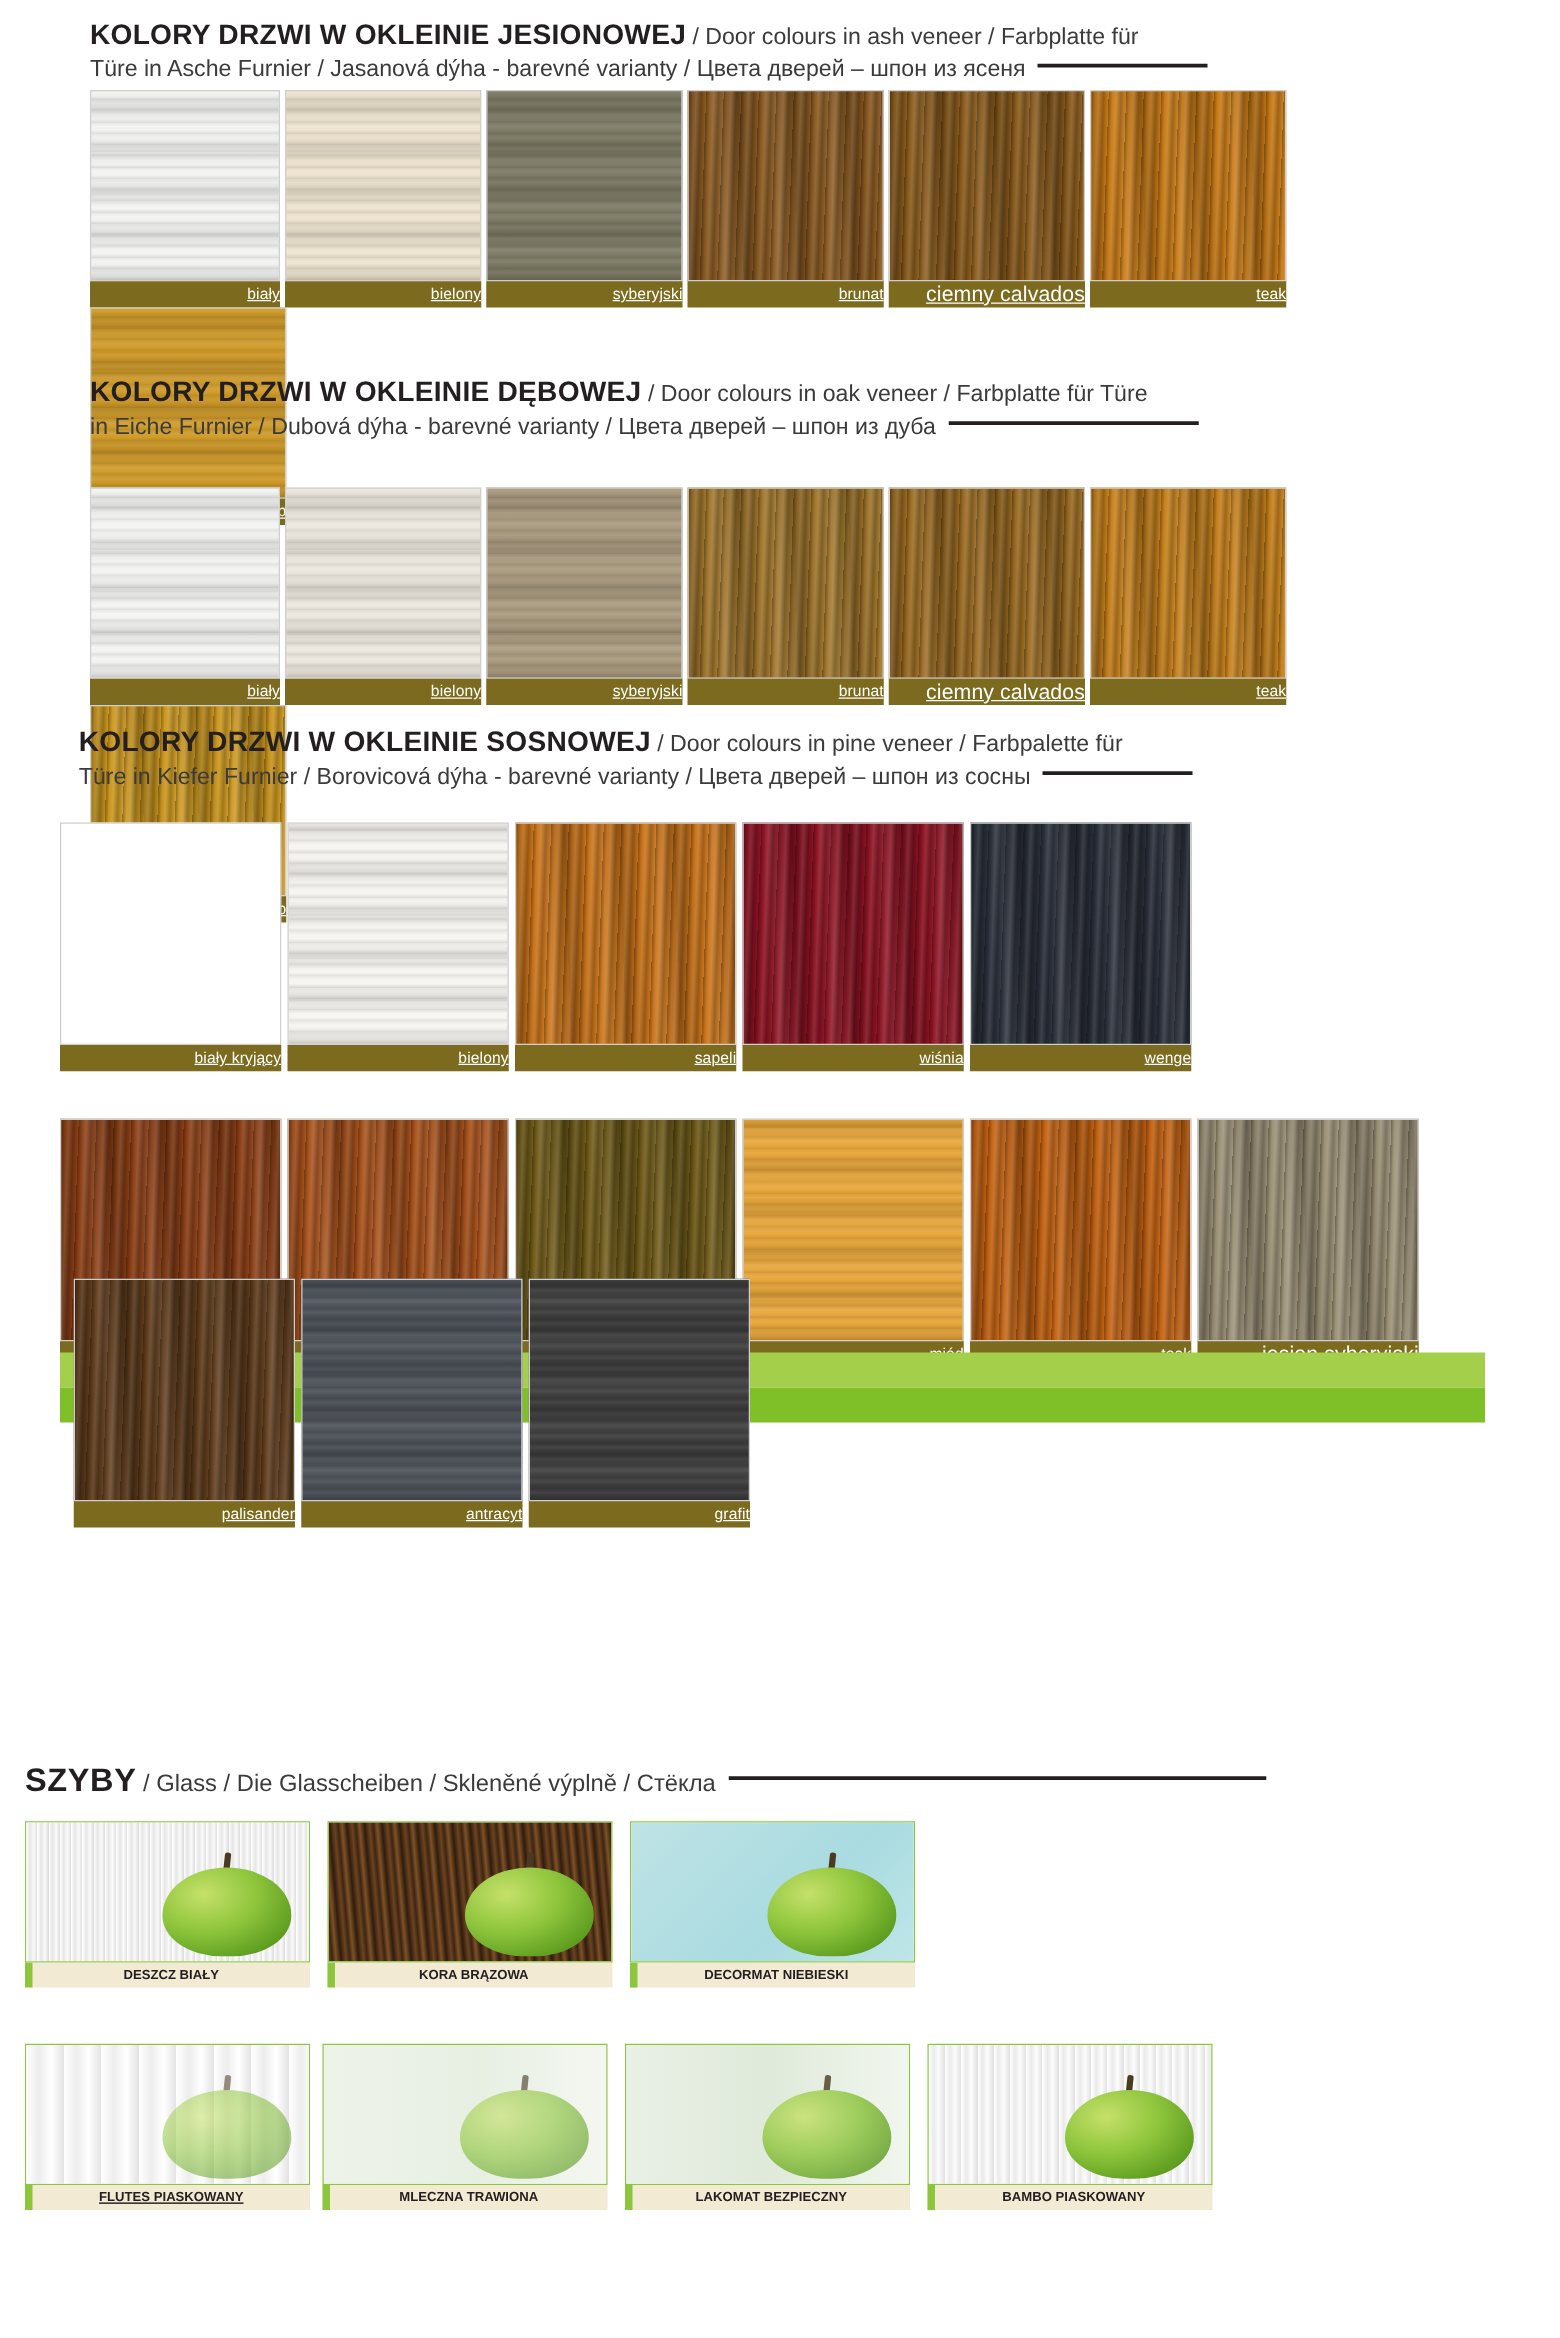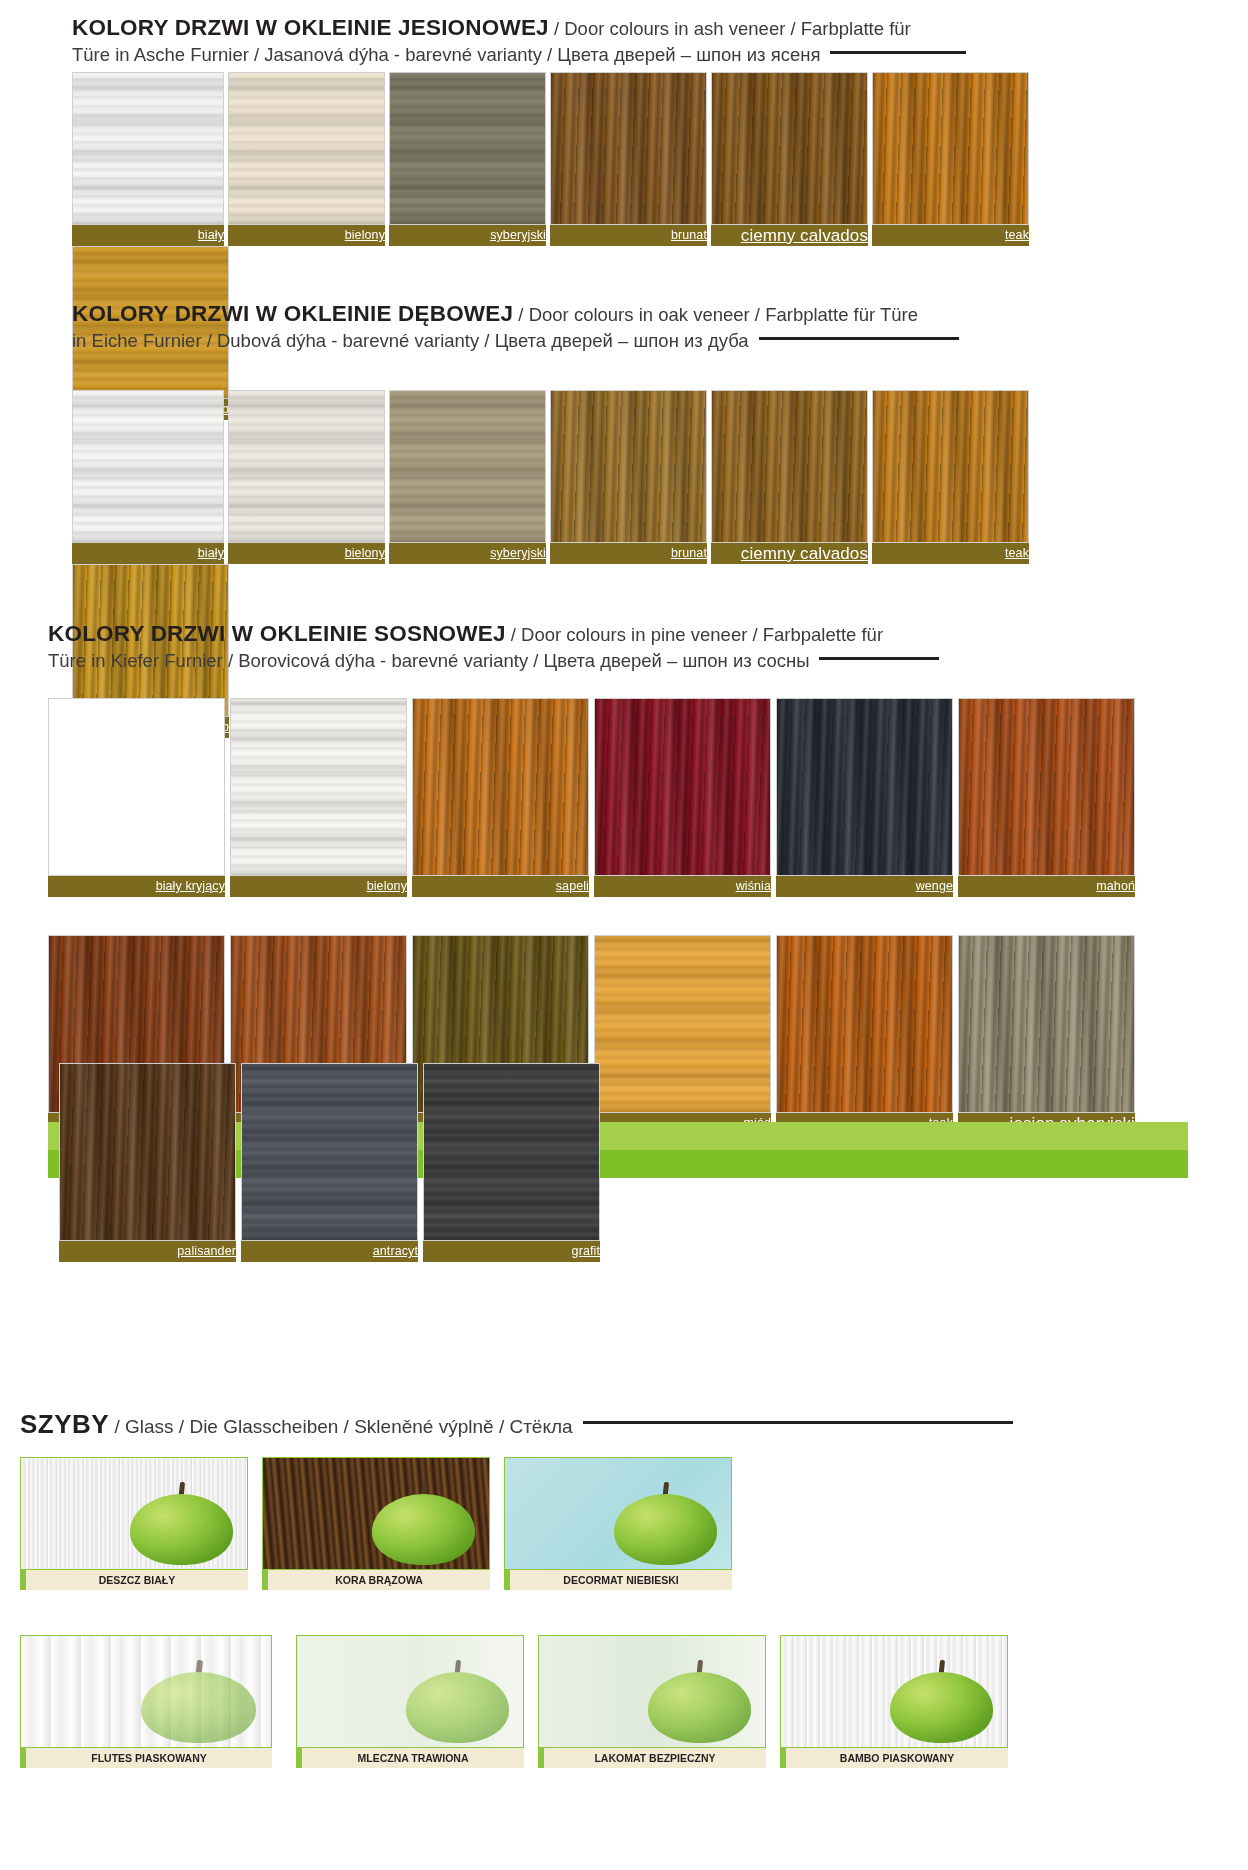--- a/index.html
+++ b/index.html
@@ -210,21 +210,21 @@
         <div class="swatch w wv grain-strong" style="height:153px; background-color:#c5801c;"></div>
         <div class="caption">teak</div>
       </div>
       <div class="cell" style="width:157px;">
         <div class="swatch w wv grain-strong" style="height:153px; background-color:#cb971f;"></div>
         <div class="caption">złoty dąb</div>
       </div>
     </div>
   </div>
 
-  <div style="position:absolute; left:0; top:620px; width:1248px;">
+  <div style="position:absolute; left:0; top:580px; width:1248px;padding-left:15px;">
     <div class="section-head" style="padding-left:48px;">
       <span class="hl">KOLORY DRZWI W OKLEINIE SOSNOWEJ</span><span class="sub"> / Door colours in pine veneer / Farbpalette für</span><br>
       <span class="sub">Türe in Kiefer Furnier / Borovicová dýha - barevné varianty / Цвета дверей – шпон из сосны</span><span class="head-rule" style="width:120px;"></span>
     </div>
 
     <div class="grid" style="position:absolute; left:48px; top:78px; width:1140px;">
       <div class="cell" style="width:177px; margin-right:5px;">
         <div class="swatch" style="height:178px; background:#ffffff;"></div>
         <div class="caption">biały kryjący</div>
       </div>
@@ -236,24 +236,20 @@
         <div class="swatch w wv grain-strong" style="height:178px; background-color:#c9741a;"></div>
         <div class="caption">sapeli</div>
       </div>
       <div class="cell" style="width:177px; margin-right:5px;">
         <div class="swatch w wv grain-strong" style="height:178px; background-color:#8d1323;"></div>
         <div class="caption">wiśnia</div>
       </div>
       <div class="cell" style="width:177px; margin-right:5px;">
         <div class="swatch w wv grain-strong" style="height:178px; background-color:#2a2f3a;"></div>
         <div class="caption">wenge</div>
-      </div>
-      <div class="cell" style="width:177px;">
-        <div class="swatch w wv grain-strong" style="height:178px; background-color:#b4521a;"></div>
-        <div class="caption">mahoń</div>
       </div>
     </div>
 
     <div class="grid" style="position:absolute; left:48px; top:315px; width:1140px;">
       <div class="cell" style="width:177px; margin-right:5px;">
         <div class="swatch w wv grain-strong" style="height:178px; background-color:#8b3f16;"></div>
         <div class="caption">orzech</div>
       </div>
       <div class="cell" style="width:177px; margin-right:5px;">
         <div class="swatch w wv grain-strong" style="height:178px; background-color:#a8521c;"></div>
@@ -332,21 +328,21 @@
           <div class="apple">
             <div class="stem"></div>
             <div class="body"></div>
           </div>
         </div>
         <div class="glass-caption">DECORMAT NIEBIESKI</div>
       </div>
     </div>
 
     <div class="grid" style="position:absolute; left:20px; top:240px; width:1210px;">
-      <div class="glass-cell" style="width:252px; margin-right:24px;">
+      <div class="glass-cell" style="width:228px; margin-right:10px;text-decoration:underline;">
         <div class="glass-img" style="height:113px;">
           <div class="texture-left" style="background:
             repeating-linear-gradient(90deg,#ffffff 0px,#ededed 10px,#ffffff 20px,#e3e3e3 30px),
             linear-gradient(#f8f8f8,#f0f0f0);"></div>
           <div class="apple" style="opacity:.55;">
             <div class="stem"></div>
             <div class="body"></div>
           </div>
         </div>
         <div class="glass-caption">FLUTES PIASKOWANY</div>

